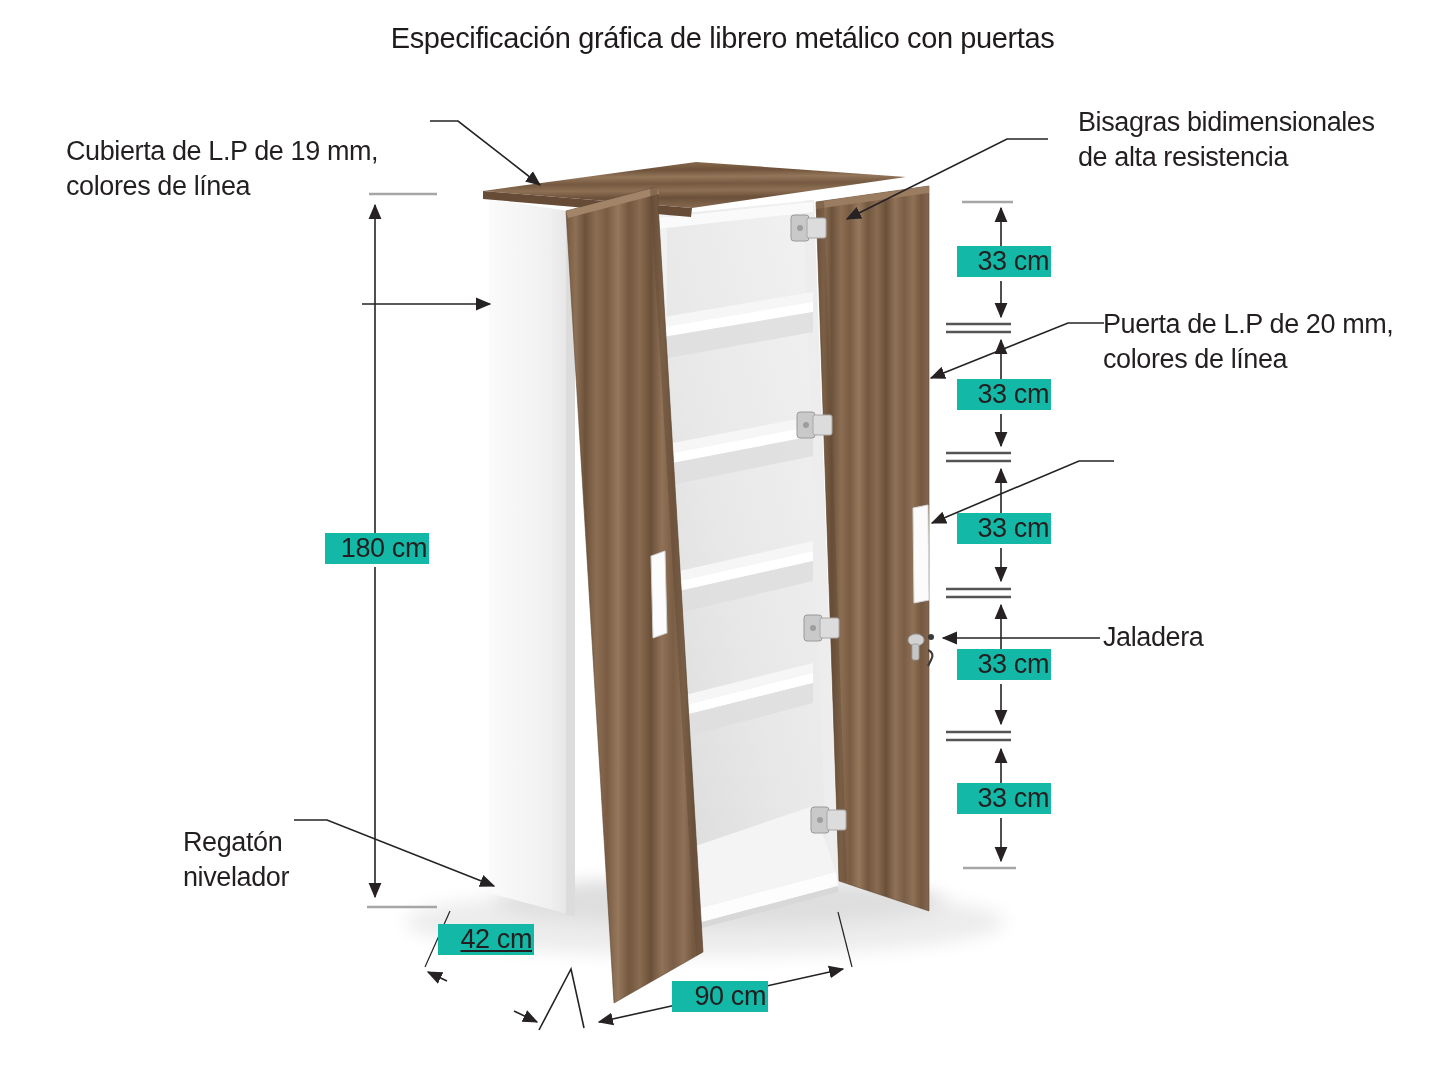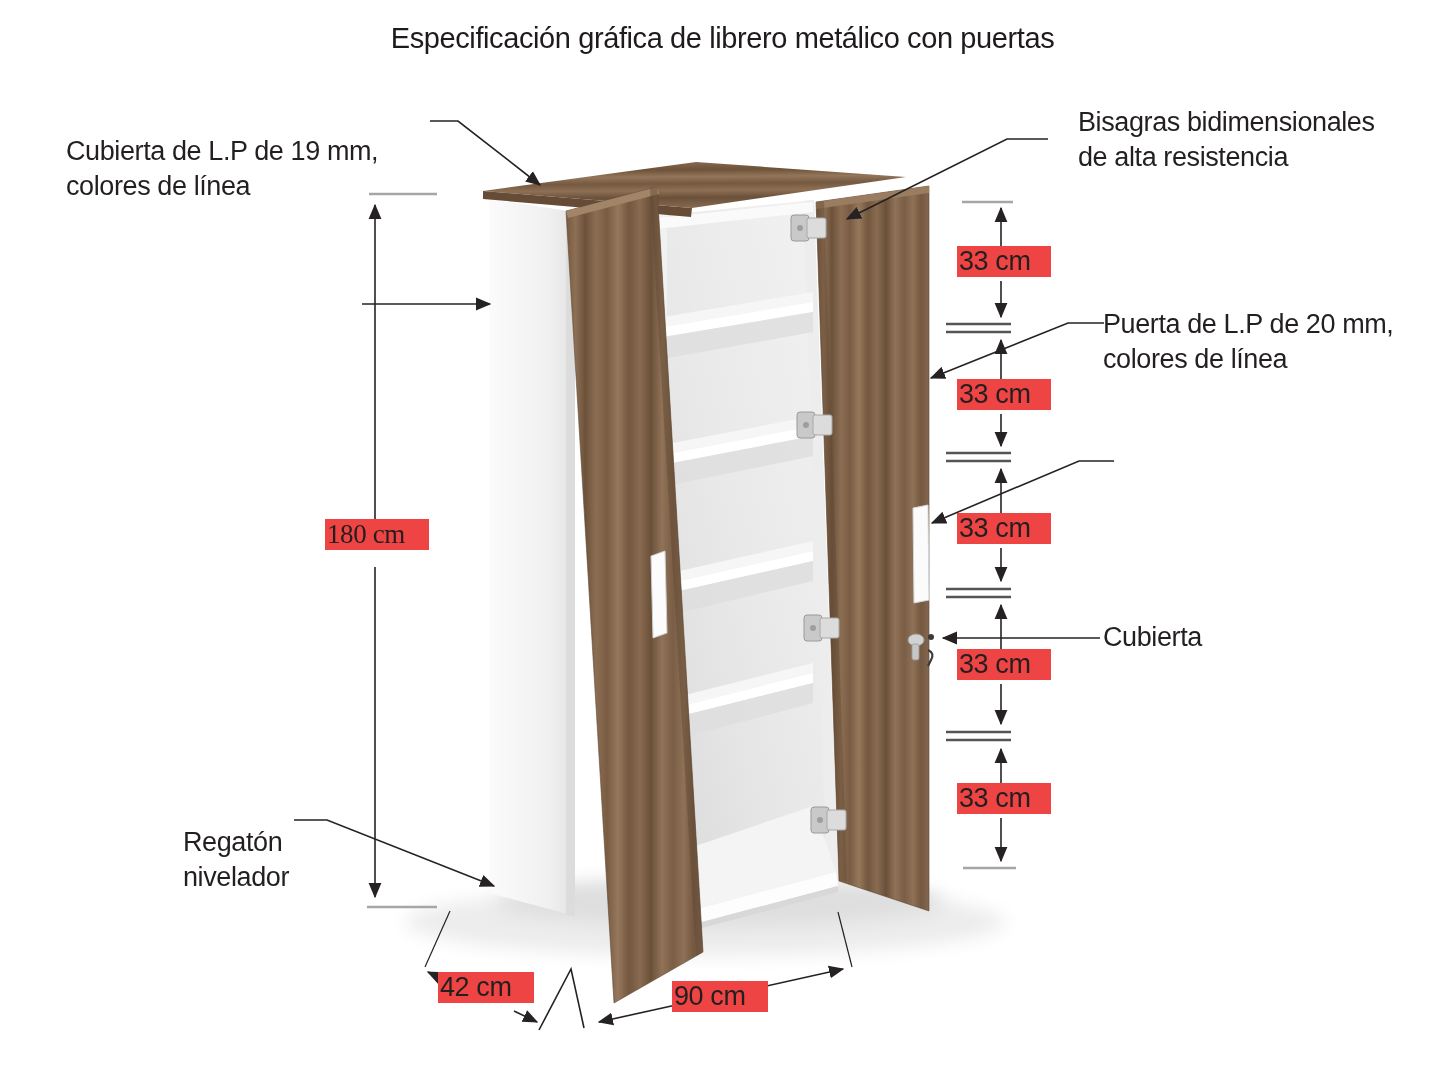--- a/index.html
+++ b/index.html
@@ -10,21 +10,21 @@
   .title{
     position:absolute;top:22px;left:0;right:0;text-align:center;
     font-size:29px;letter-spacing:-0.4px;color:#1f1b1c;
   }
   .anno{
     position:absolute;font-size:27px;line-height:1.3;letter-spacing:-0.4px;
     white-space:pre-line;color:#231f20;
   }
   .dim{
     position:absolute;font-size:27px;letter-spacing:-0.4px;color:#231f20;
-    background:#ef4444;text-align:left;padding:0 2px;
+    background:#14b8a6;text-align:right;padding:0 2px;
   }
   .diagram-svg{position:absolute;left:0;top:0;}
 </style>
 </head>
 <body>
 
 <div class="canvas">
 
   <svg class="diagram-svg" width="1445" height="1084" viewBox="0 0 1445 1084">
     <defs>
@@ -227,28 +227,28 @@
   </svg>
 
   <div class="title">Especificación gráfica de librero metálico con puertas</div>
 
   <div class="anno" style="left:66px;top:103px;margin-top:31px;">Cubierta de L.P de 19 mm,
 colores de línea</div>
   <div class="anno" style="left:1078px;top:105px;">Bisagras bidimensionales
 de alta resistencia</div>
   <div class="anno" style="left:1103px;top:307px;">Puerta de L.P de 20 mm,
 colores de línea</div>
-  <div class="anno" style="left:1103px;top:620px;">Cubierta</div>
+  <div class="anno" style="left:1103px;top:620px;">Jaladera</div>
   <div class="anno" style="left:183px;top:798px;margin-top:27px;">Regatón
 nivelador</div>
 
-  <div class="dim" style="left:325px;top:519px;width:100px;font-family:Liberation Serif, serif;">180 cm</div>
+  <div class="dim" style="left:325px;top:533px;width:100px;">180 cm</div>
 
   <div class="dim" style="left:957px;top:246px;width:90px;">33 cm</div>
   <div class="dim" style="left:957px;top:379px;width:90px;">33 cm</div>
   <div class="dim" style="left:957px;top:513px;width:90px;">33 cm</div>
   <div class="dim" style="left:957px;top:649px;width:90px;">33 cm</div>
   <div class="dim" style="left:957px;top:783px;width:90px;">33 cm</div>
 
-  <div class="dim" style="left:438px;top:972px;width:92px;">42 cm</div>
+  <div class="dim" style="left:438px;top:924px;width:92px;text-decoration:underline;">42 cm</div>
   <div class="dim" style="left:672px;top:981px;width:92px;">90 cm</div>
 
 </div>
 
 </body></html>

